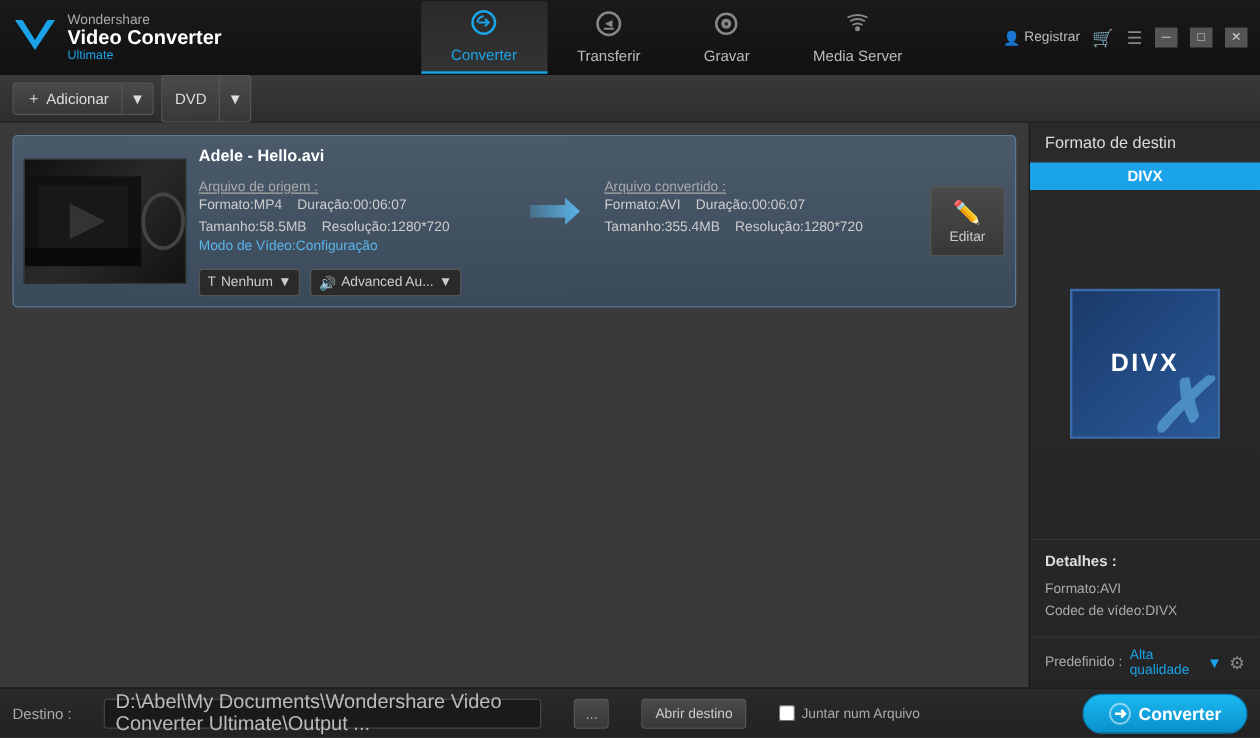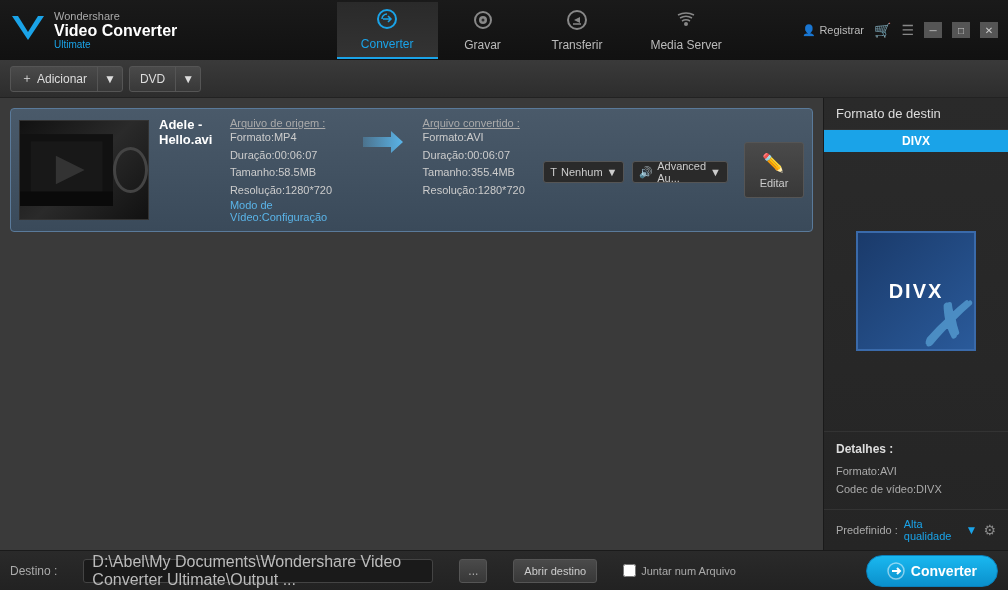--- a/index.html
+++ b/index.html
@@ -155,21 +155,21 @@
       display: flex;
       align-items: center;
     }
 
     .dvd-btn {
       display: flex;
       align-items: center;
       background: linear-gradient(to bottom, #4a4a4a, #383838);
       border: 1px solid #555;
       border-radius: 3px;
-      height: 26px;
+      height: 38px;
       cursor: pointer;
       color: #ddd;
       font-size: 12px;
     }
     .dvd-btn-main {
       padding: 0 10px;
       display: flex;
       align-items: center;
       gap: 4px;
       border-right: 1px solid #555;
@@ -234,20 +234,21 @@
       content: '';
       width: 40px;
       height: 40px;
       border: 3px solid #444;
       border-radius: 50%;
     }
 
     .file-info {
       flex: 1;
       display: flex;
+      flex-direction: column;
       gap: 8px;
     }
     .file-name {
       font-size: 13px;
       color: #fff;
       font-weight: bold;
       margin-bottom: 4px;
     }
     .file-details-row {
       display: flex;
@@ -544,36 +545,36 @@
           <circle cx="11" cy="11" r="9" fill="none" stroke="#1aa3e8" stroke-width="2"></circle>
           <path d="M7 11 L15 11 M12 8 L15 11 L12 14" stroke="#1aa3e8" stroke-width="1.5" fill="none"></path>
           <path d="M11 6 C8 6 6 8.5 6 11" stroke="#1aa3e8" stroke-width="1.5" fill="none"></path>
         </svg>
       </span>
       <span class="nav-tab-label">Converter</span>
     </div>
     <div class="nav-tab">
       <span class="nav-tab-icon">
         <svg width="22" height="22" viewBox="0 0 22 22">
+          <circle cx="11" cy="11" r="9" fill="none" stroke="#888" stroke-width="2"></circle>
+          <path d="M8 11 L14 8 L14 14 Z" fill="#888"></path>
+          <line x1="7" y1="15" x2="15" y2="15" stroke="#888" stroke-width="1.5"></line>
+        </svg>
+      </span>
+      <span class="nav-tab-label">Transferir</span>
+    </div>
+    <div class="nav-tab">
+      <span class="nav-tab-icon">
+        <svg width="22" height="22" viewBox="0 0 22 22">
           <circle cx="11" cy="11" r="8" fill="none" stroke="#888" stroke-width="2"></circle>
           <circle cx="11" cy="11" r="4" fill="#888"></circle>
           <circle cx="11" cy="11" r="1.5" fill="#2b2b2b"></circle>
         </svg>
       </span>
       <span class="nav-tab-label">Gravar</span>
-    </div>
-    <div class="nav-tab">
-      <span class="nav-tab-icon">
-        <svg width="22" height="22" viewBox="0 0 22 22">
-          <circle cx="11" cy="11" r="9" fill="none" stroke="#888" stroke-width="2"></circle>
-          <path d="M8 11 L14 8 L14 14 Z" fill="#888"></path>
-          <line x1="7" y1="15" x2="15" y2="15" stroke="#888" stroke-width="1.5"></line>
-        </svg>
-      </span>
-      <span class="nav-tab-label">Transferir</span>
     </div>
     <div class="nav-tab">
       <span class="nav-tab-icon">
         <svg width="22" height="22" viewBox="0 0 22 22">
           <path d="M3 6 Q11 2 19 6" fill="none" stroke="#888" stroke-width="1.5"></path>
           <path d="M5 9 Q11 5.5 17 9" fill="none" stroke="#888" stroke-width="1.5"></path>
           <path d="M7 12 Q11 9.5 15 12" fill="none" stroke="#888" stroke-width="1.5"></path>
           <circle cx="11" cy="15" r="2" fill="#888"></circle>
         </svg>
       </span>

